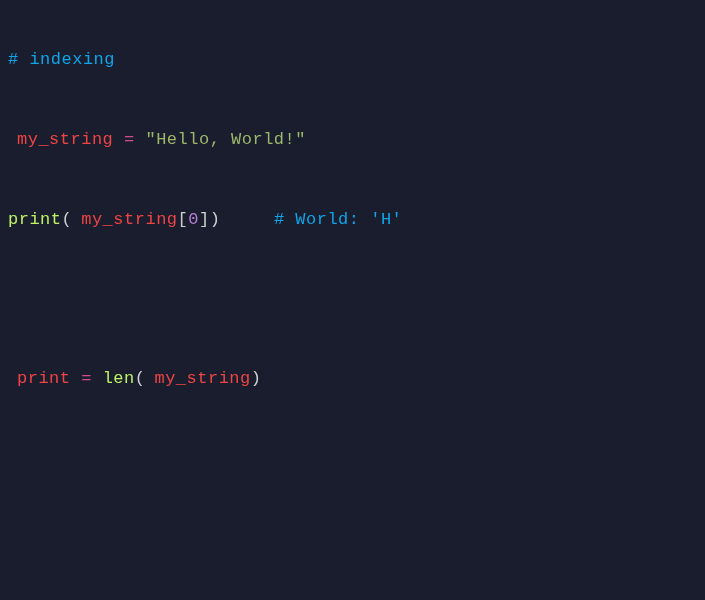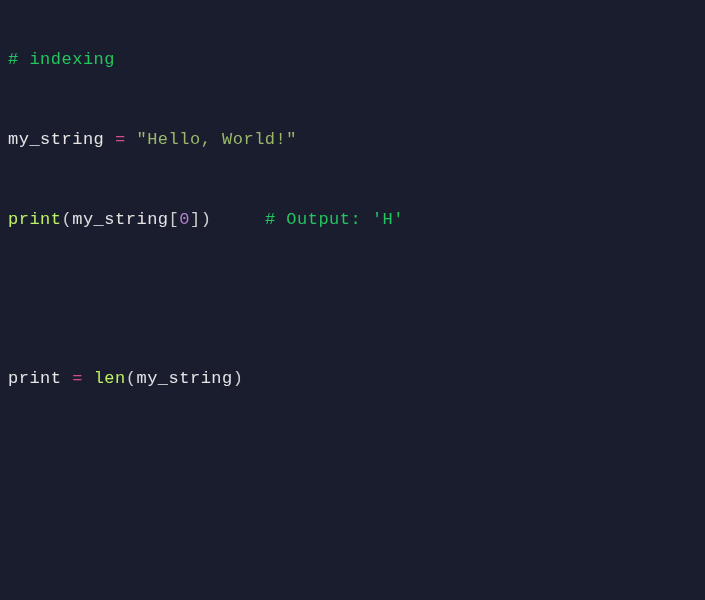--- a/index.html
+++ b/index.html
@@ -18,35 +18,35 @@
       height: 600px;
       overflow: hidden;
       letter-spacing: 0.5px;
     }
     .code-container {
       white-space: pre;
     }
     .line {
       display: block;
     }
-    .comment { color: #22c55e; }
-    .identifier { color: #e5e5e5; }
+    .comment { color: #0ea5e9; }
+    .identifier { color: #ef4444; margin-left: 9px; }
     .operator { color: #d14b8f; }
     .string { color: #9bb86a; }
     .function { color: #bef264; }
     .punct { color: #d0d0d0; }
     .number { color: #b87dd4; }
   </style>
 </head>
 <body>
 
 <div class="code-container">
 <span class="line"><span class="comment"># indexing</span></span>
 <span class="line"><span class="identifier">my_string</span><span class="operator"> = </span><span class="string">"Hello, World!"</span></span>
-<span class="line"><span class="function">print</span><span class="punct">(</span><span class="identifier">my_string</span><span class="punct">[</span><span class="number">0</span><span class="punct">])</span><span>     </span><span class="comment"># Output: 'H'</span></span>
+<span class="line"><span class="function">print</span><span class="punct">(</span><span class="identifier">my_string</span><span class="punct">[</span><span class="number">0</span><span class="punct">])</span><span>     </span><span class="comment"># World: 'H'</span></span>
 <span class="line"> </span>
 <span class="line"><span class="identifier">print</span><span class="operator"> = </span><span class="function">len</span><span class="punct">(</span><span class="identifier">my_string</span><span class="punct">)</span></span>
 <span class="line"></span>
 
 
 
 
 
 
 

